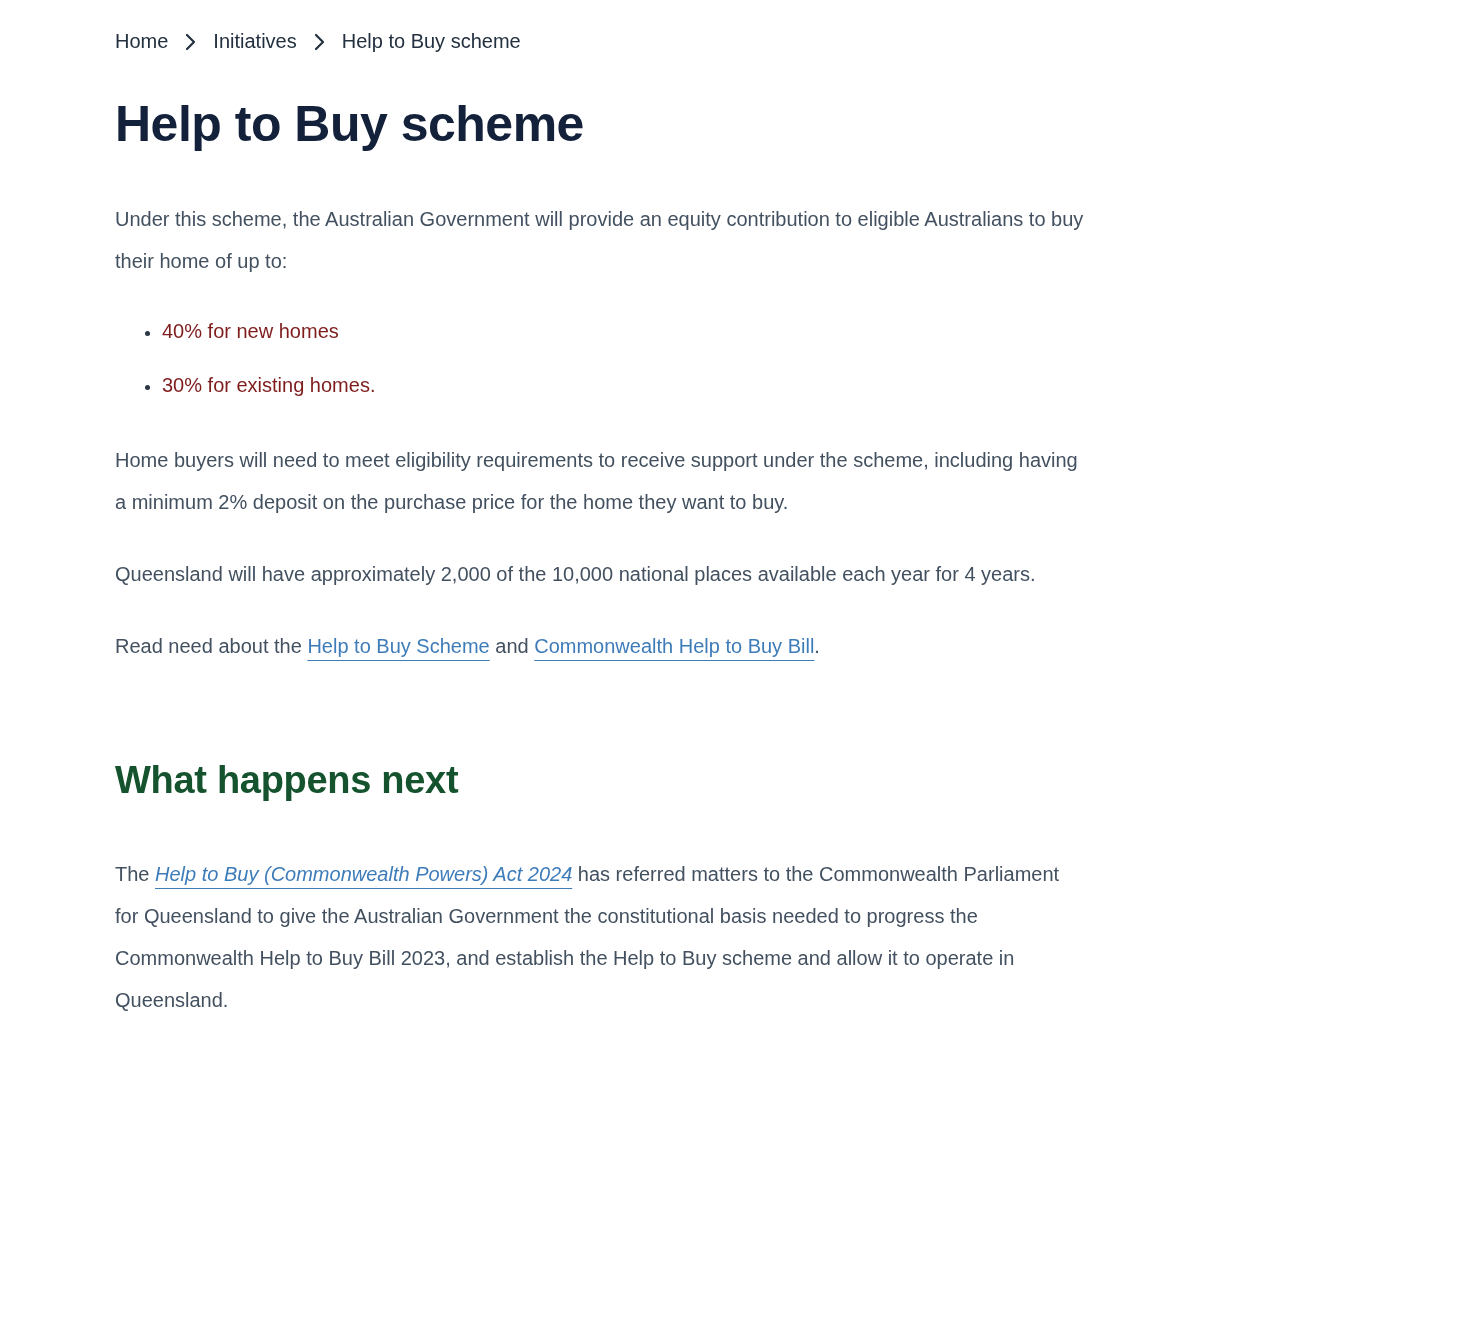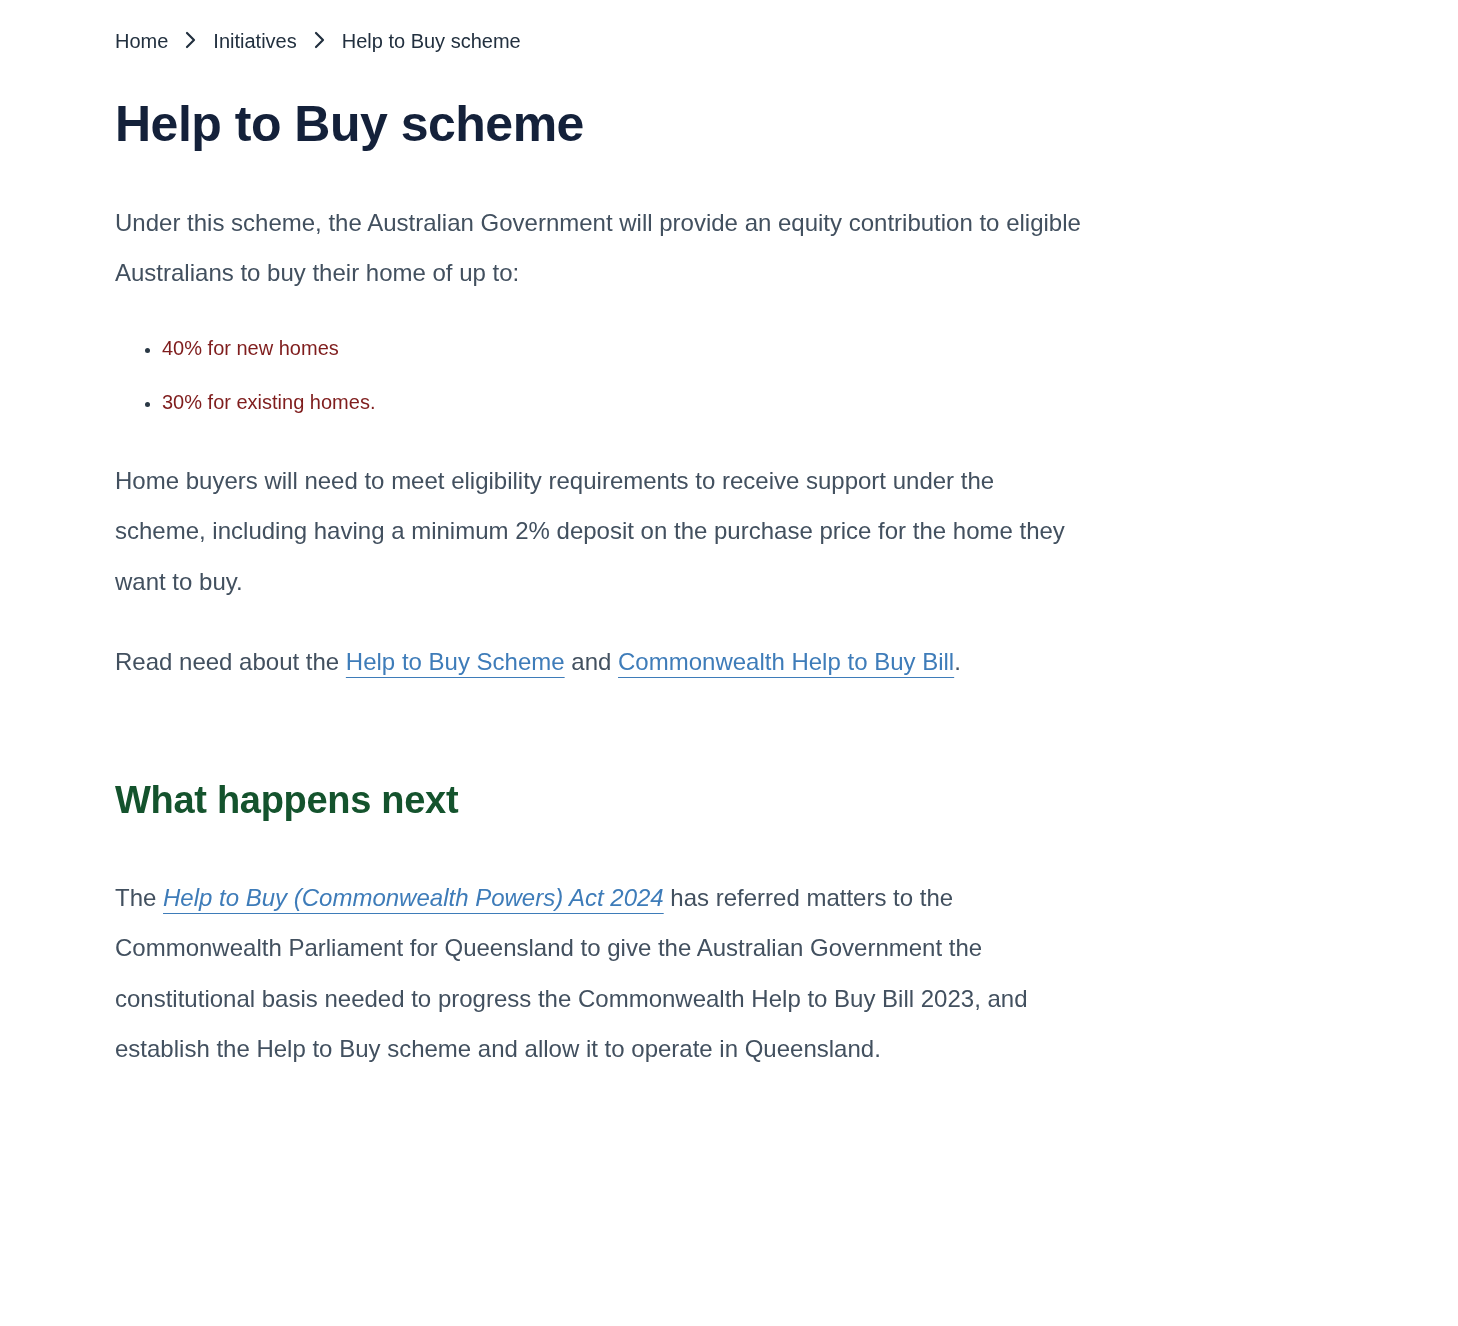--- a/index.html
+++ b/index.html
@@ -14,21 +14,21 @@
   }
   .content {
     width: 1100px;
     padding-left: 115px;
     padding-top: 30px;
   }
 
   
   .breadcrumb {
     display: flex;
-    align-items: flex-start;
+    align-items: center;
     gap: 14px;
     font-size: 20px;
     color: #22303f;
     margin-bottom: 44px;
   }
   .crumb {
     color: #22303f;
     text-decoration: none;
     cursor: pointer;
   }
@@ -63,21 +63,21 @@
     padding: 4px 0 4px 27px;
     margin: 0 0 50px 0;
     font-size: 24.5px;
     line-height: 2.05;
     color: #33435c;
     max-width: 1095px;
   }
 
   
   p.body-text {
-    font-size: 24px;
+    font-size: 20px;
     line-height: 2.1;
     margin: 0 16px 30px 0;
     color: #42505f;
     max-width: 1100px;
   }
 
   ul.scheme-list {
     margin: 36px 0 40px 0;
     padding-left: 47px;
     list-style: disc;
@@ -125,20 +125,21 @@
 
   <p class="body-text">Under this scheme, the Australian Government will provide an equity contribution to eligible Australians to buy their home of up to:</p>
 
   <ul class="scheme-list">
     <li>40% for new homes</li>
     <li>30% for existing homes.</li>
   </ul>
 
   <p class="body-text">Home buyers will need to meet eligibility requirements to receive support under the scheme, including having a minimum 2% deposit on the purchase price for the home they want to buy.</p>
 
+  <p class="body-text">Queensland will have approximately 2,000 of the 10,000 national places available each year for 4 years.</p>
 
   <p class="body-text"><span>Read need about the </span><a class="text-link">Help to Buy Scheme</a><span> and </span><a class="text-link">Commonwealth Help to Buy Bill</a><span>.</span></p>
 
   <h2>What happens next</h2>
 
   <p class="body-text"><span>The </span><a class="text-link italic">Help to Buy (Commonwealth Powers) Act 2024</a><span> has referred matters to the Commonwealth Parliament for Queensland to give the Australian Government the constitutional basis needed to progress the Commonwealth Help to Buy Bill 2023, and establish the Help to Buy scheme and allow it to operate in Queensland.</span></p>
 
 </div>
 
 </body></html>

